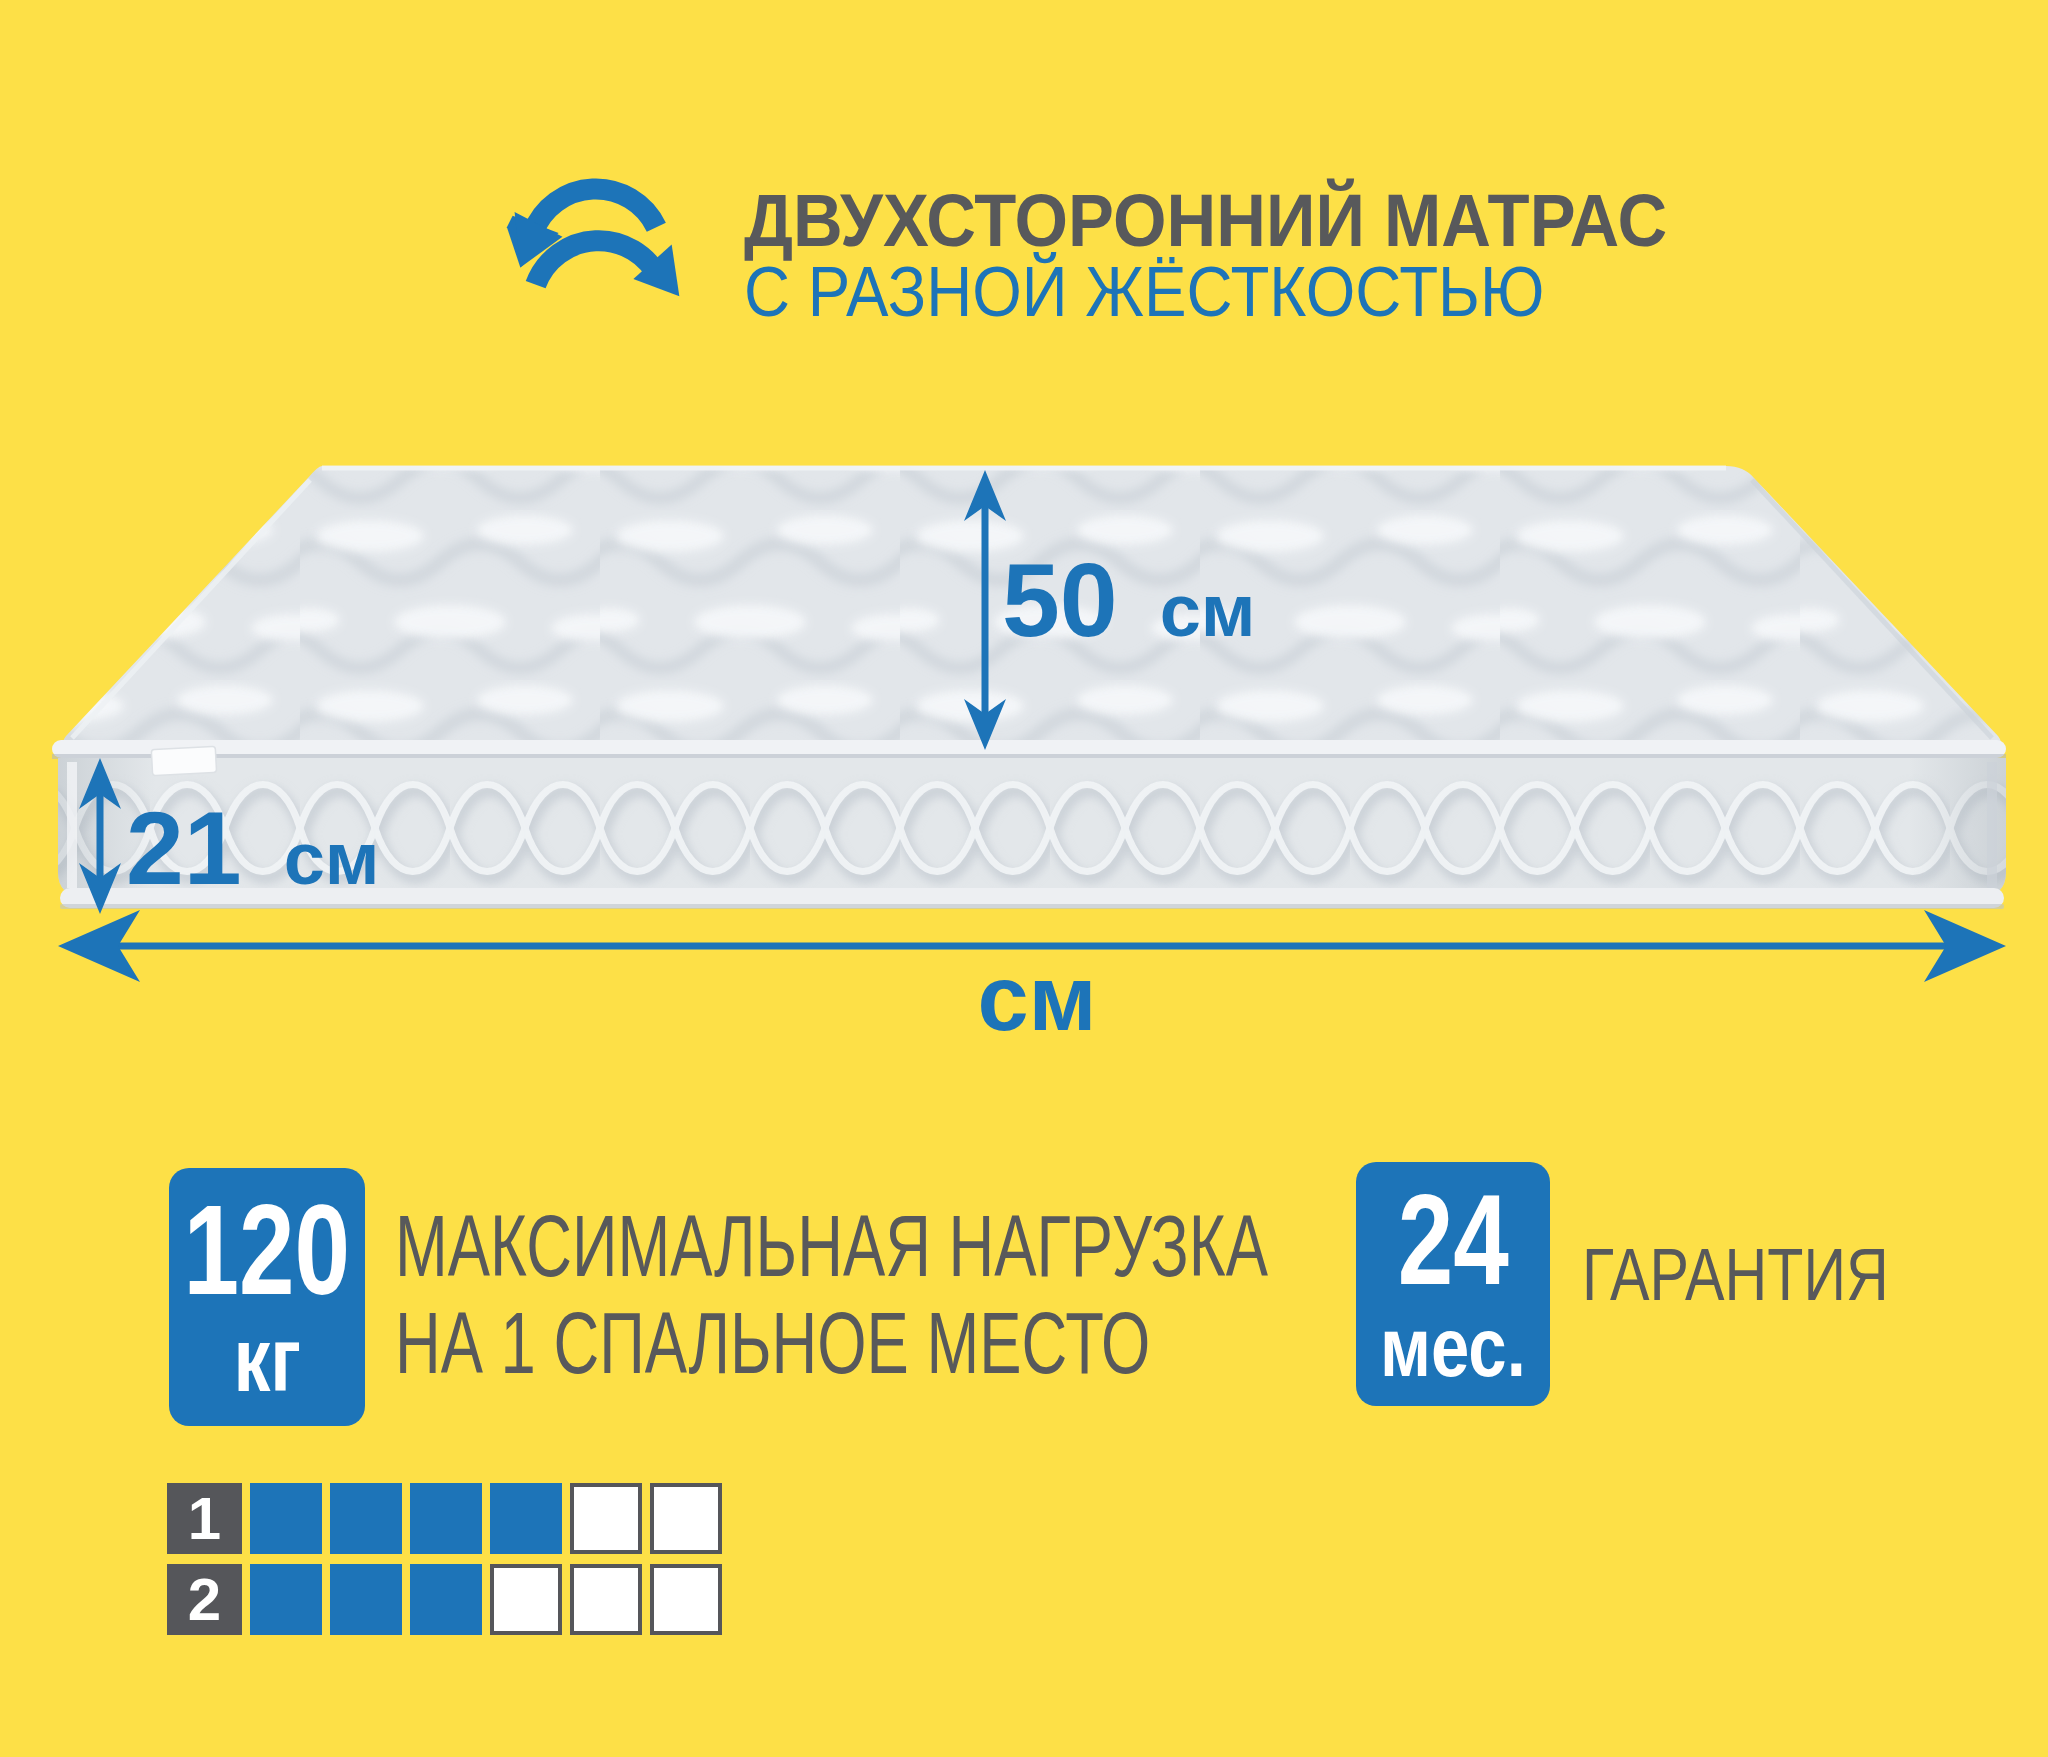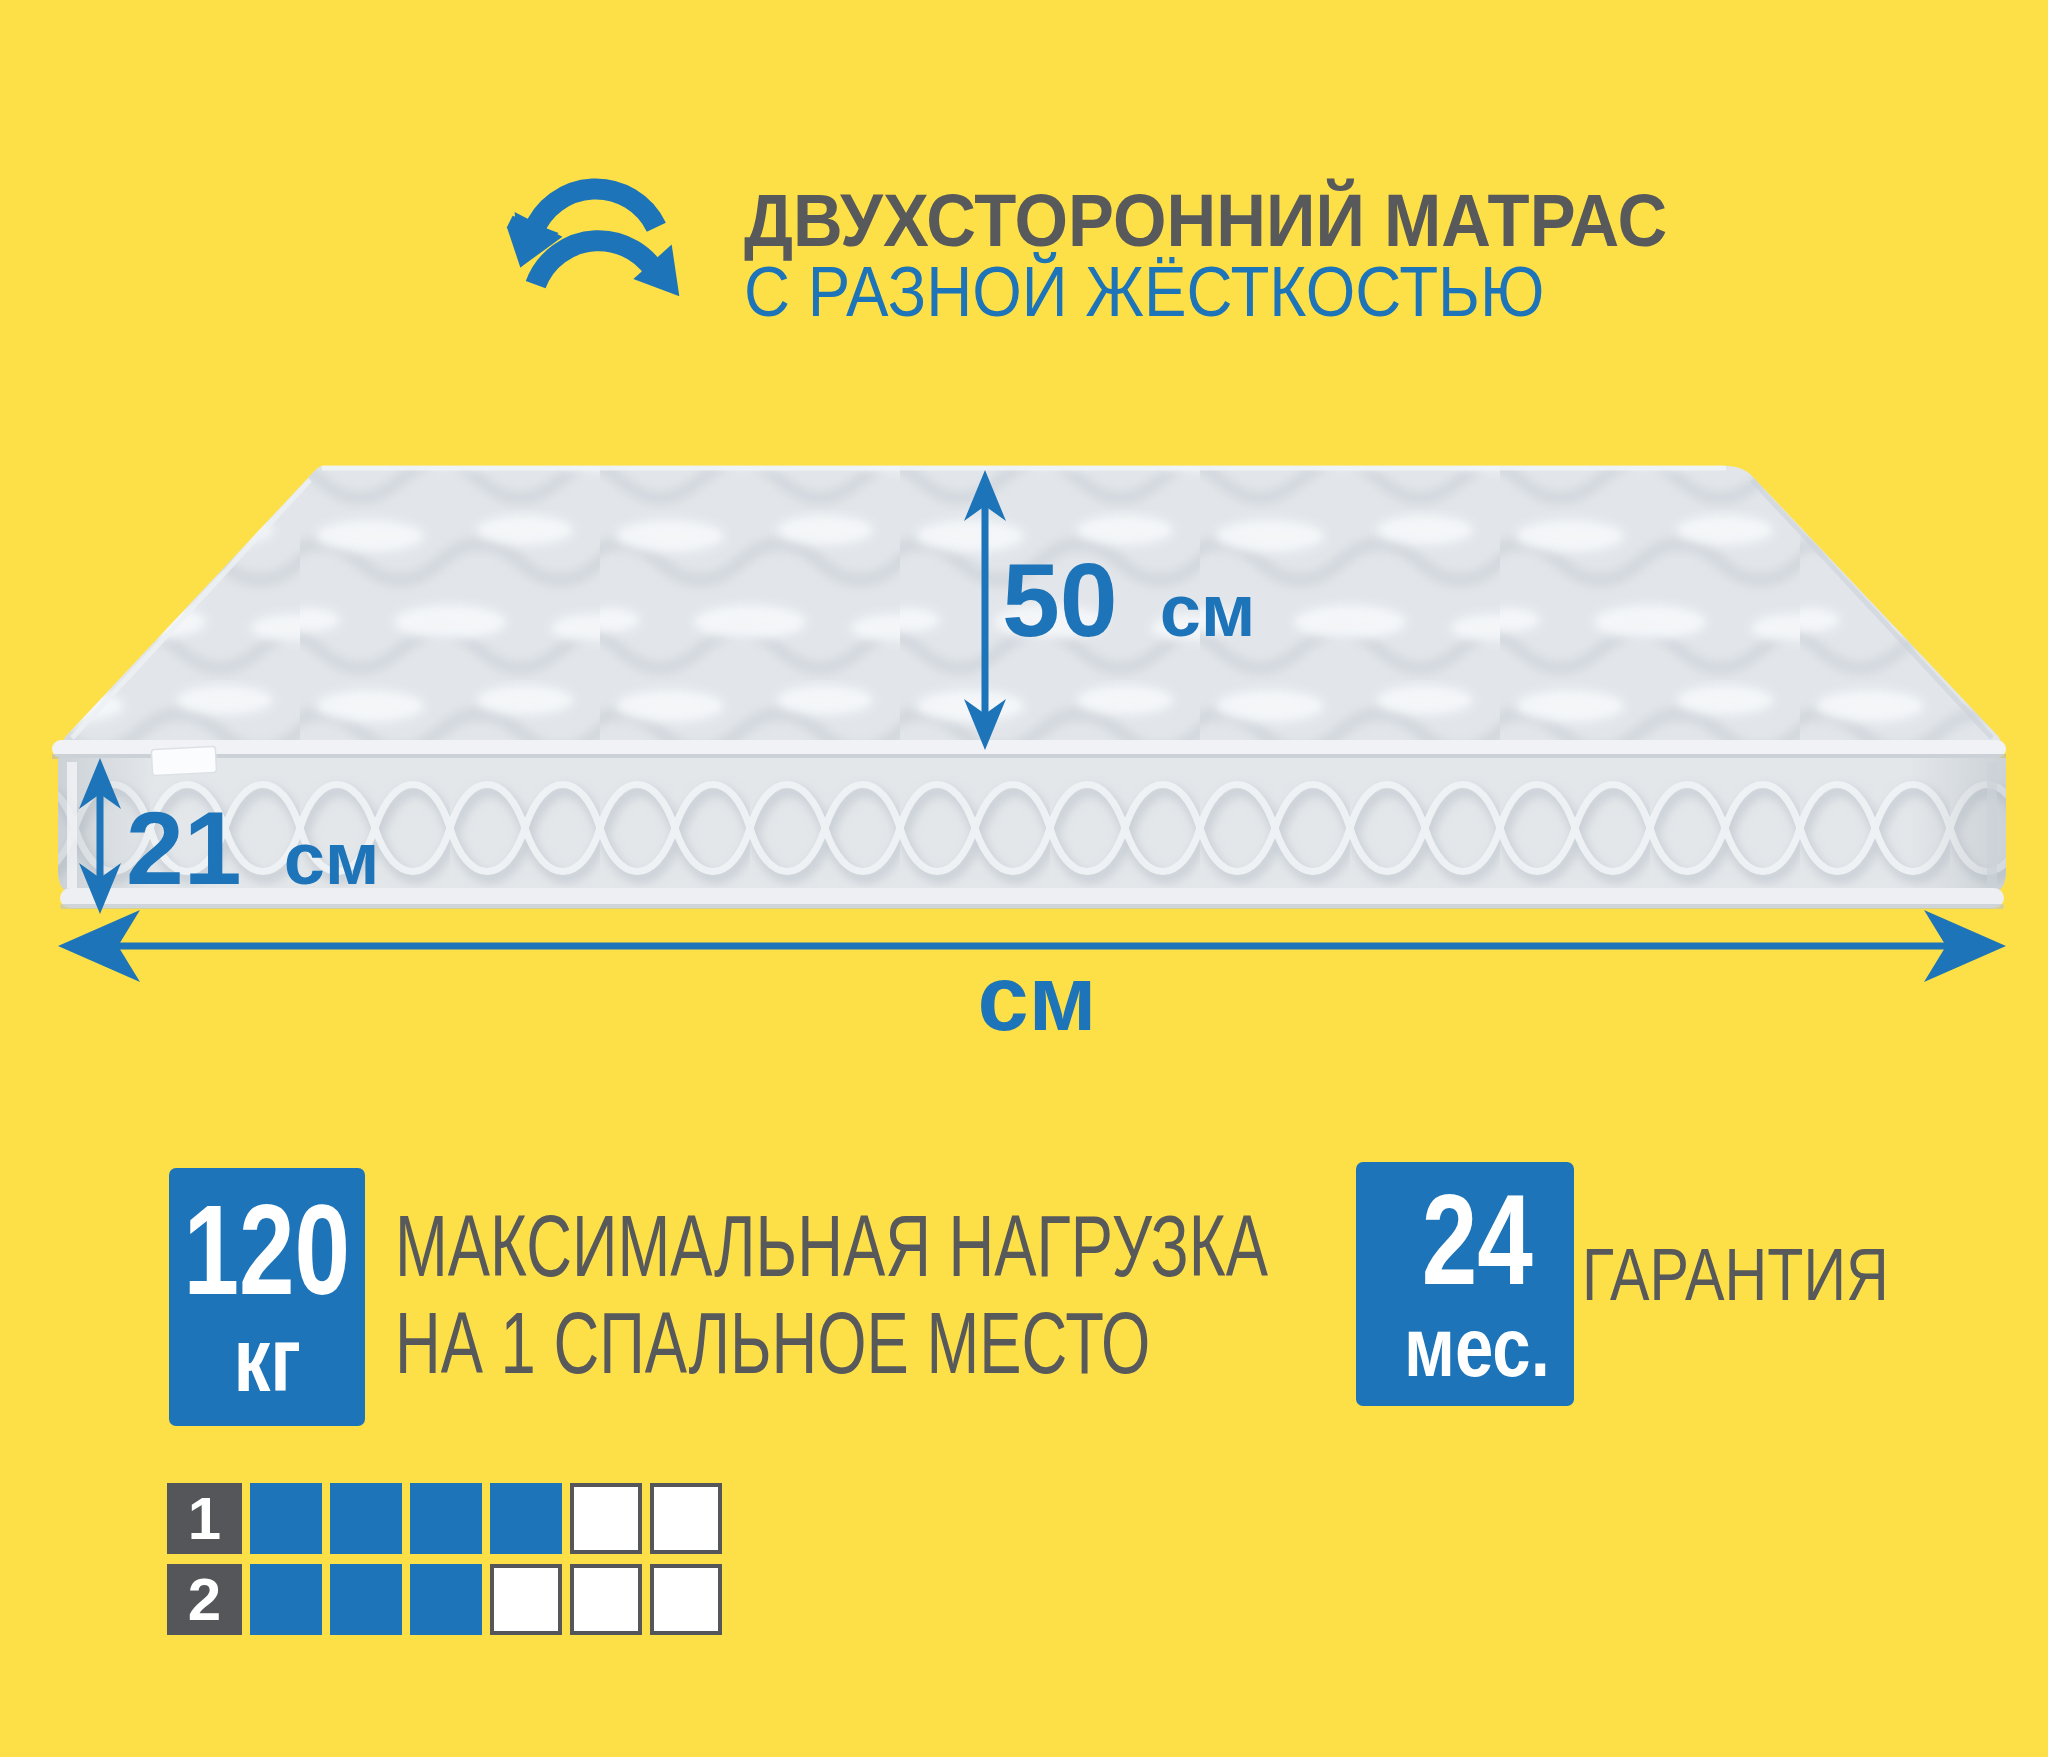--- a/index.html
+++ b/index.html
@@ -19,24 +19,24 @@
   .dim{position:absolute;color:#1d74b8;font-weight:bold;white-space:nowrap;display:flex;align-items:baseline;}
   .dim .num{font-size:104px;line-height:1;}
   .dim .unit{font-size:74px;line-height:1;margin-left:42px;}
   #dim-80{left:1002px;top:548px;}
   #dim-21{left:126px;top:788px;}
   #dim-190{left:518px;top:950px;width:1000px;justify-content:center;}
   #dim-190 .num{font-size:130px;}
   #dim-190 .unit{font-size:92px;margin-left:38px;}
 
   
-  .badge-box{position:absolute;background:#1d74b8;border-radius:7px;color:#ffffff;
+  .badge-box{position:absolute;background:#1d74b8;border-radius:20px;color:#ffffff;
              display:flex;flex-direction:column;align-items:center;justify-content:center;}
   #badge-load{left:169px;top:1168px;width:196px;height:258px;}
-  #badge-warranty{left:1356px;top:1162px;width:194px;height:244px;padding-left:24px;}
+  #badge-warranty{left:1356px;top:1162px;width:194px;height:244px;}
   .badge-value{font-size:128px;font-weight:bold;line-height:.95;transform:scaleX(.78);}
   .badge-unit{font-size:90px;font-weight:bold;line-height:1;transform:scaleX(.82);margin-top:4px;}
   #badge-warranty .badge-unit{font-size:84px;}
   .badge-caption{position:absolute;color:#58595b;white-space:nowrap;transform-origin:left top;}
   #load-caption{left:395px;top:1198px;font-size:88px;line-height:1.1;transform:scaleX(.72);}
   #warranty-caption{left:1582px;top:1238px;font-size:74px;line-height:1;transform:scaleX(.80);}
 
   
   #firmness-rows{position:absolute;left:167px;top:1483px;display:flex;flex-direction:column;gap:10px;}
   .f-row{display:flex;gap:8px;}

